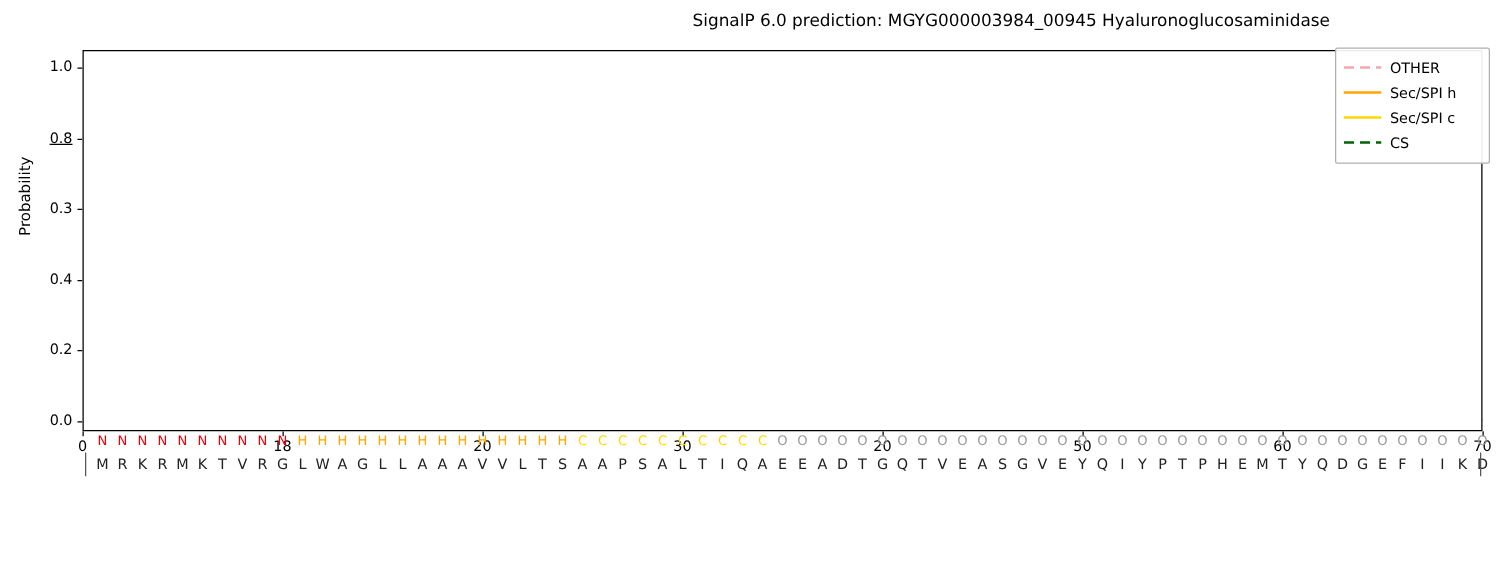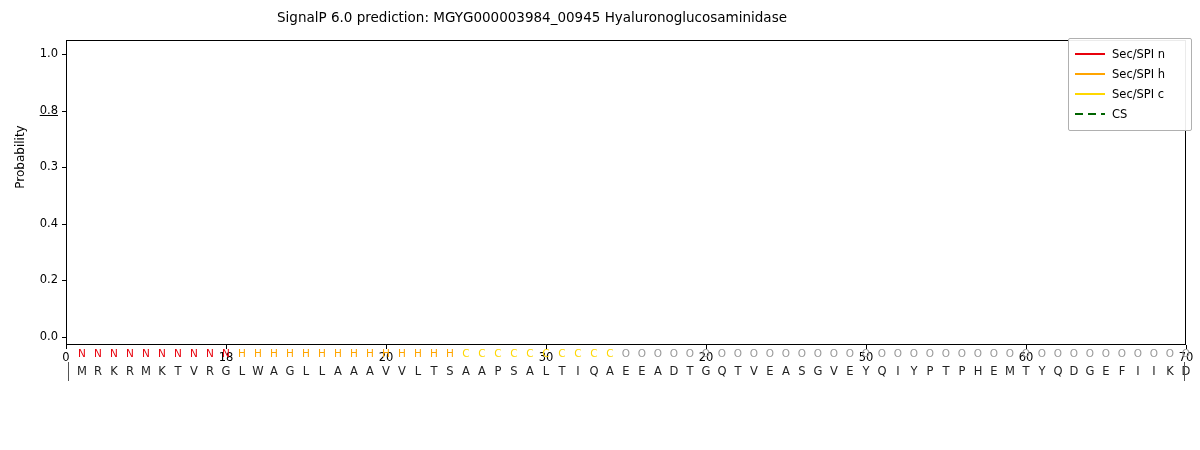--- a/index.html
+++ b/index.html
@@ -1,19 +1,19 @@
 <!DOCTYPE html>
 <html><head>
 <meta charset="utf-8">
 <style>
   html,body{margin:0;padding:0;}
   body{width:1200px;height:450px;background:#ffffff;font-family:"DejaVu Sans",sans-serif;overflow:hidden;}
   #root{position:relative;width:1200px;height:450px;}
 
-  .title{position:absolute;left:0;top:9px;width:1064px;text-align:center;font-size:13.5px;color:#000;}
+  .title{position:absolute;left:0;top:9px;width:1064px;text-align:right;font-size:13.5px;color:#000;}
 
   
   .plotbox{position:absolute;left:66px;top:40px;width:1120px;height:305px;border:1px solid #000;box-sizing:border-box;background:#fff;}
   .plotclip{position:absolute;left:66px;top:40px;width:1120px;height:305px;overflow:hidden;}
 
   .ylabel{position:absolute;left:-90px;top:150px;width:220px;text-align:center;transform:rotate(-90deg);transform-origin:50% 50%;font-size:12px;color:#000;}
   .xlabel{position:absolute;left:0;top:418px;width:1200px;text-align:center;font-size:11.5px;color:#000;}
   .ytick-label{position:absolute;font-size:11.5px;color:#000;text-align:right;width:44px;}
   .ytick-mark{position:absolute;width:4px;height:1px;background:#000;left:62px;}
   .xtick-label{position:absolute;font-size:11.5px;color:#000;text-align:center;width:40px;top:350px;}
@@ -303,23 +303,23 @@
       <div class="res" style="left: 1128px;">I</div>
       <div class="res" style="left: 1144px;">I</div>
       <div class="res" style="left: 1160px;">K</div>
       <div class="res" style="left: 1176px;">D</div>
     </div>
 
   <div class="legend">
     <div id="legend-rows">
         <div class="legend-row">
           <span class="legend-swatch">
-            <i style="background: rgb(232, 0, 11);"></i>
+            <i style="background: repeating-linear-gradient(to right, rgb(244, 166, 174) 0px, rgb(244, 166, 174) 8px, transparent 8px, transparent 13px);"></i>
           </span>
-          <span class="legend-label">Sec/SPI n</span>
+          <span class="legend-label">OTHER</span>
         </div>
         <div class="legend-row">
           <span class="legend-swatch">
             <i style="background: rgb(255, 165, 0);"></i>
           </span>
           <span class="legend-label">Sec/SPI h</span>
         </div>
         <div class="legend-row">
           <span class="legend-swatch">
             <i style="background: rgb(255, 215, 0);"></i>

